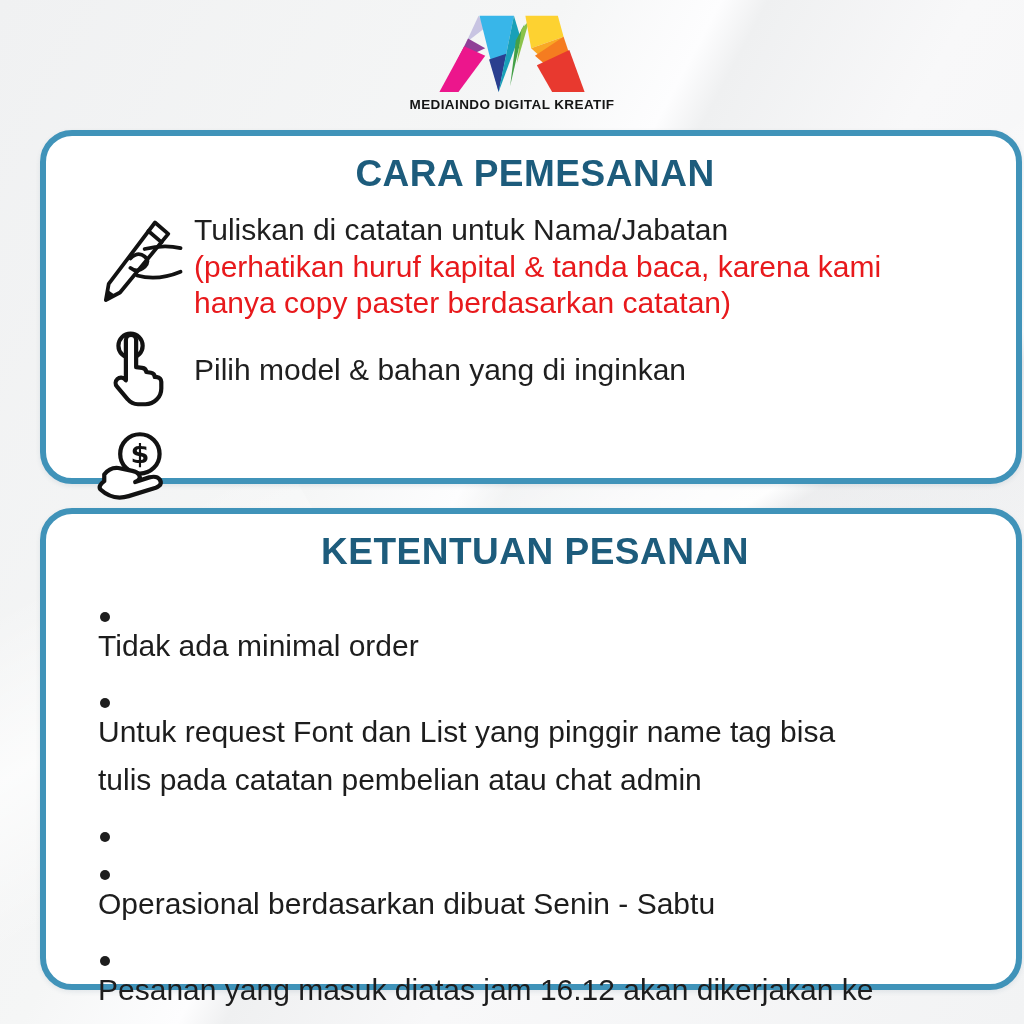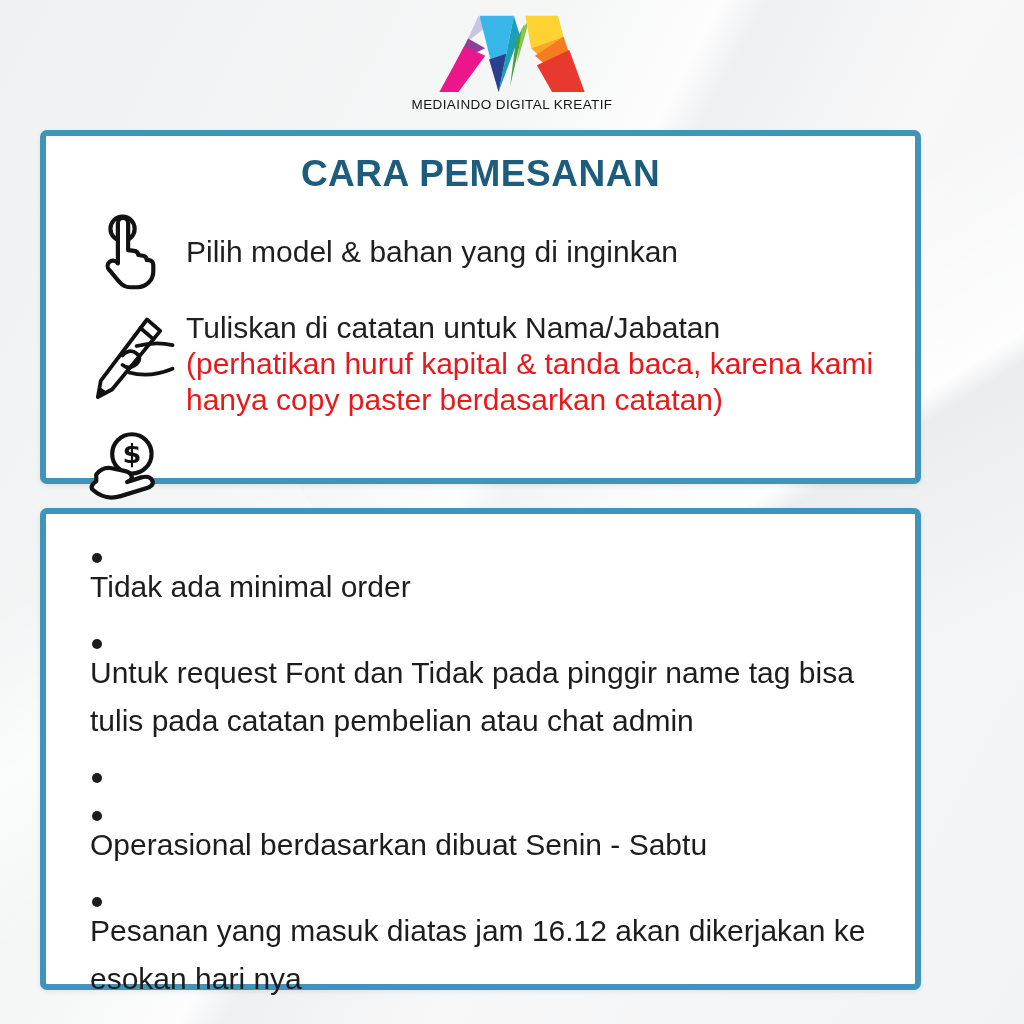--- a/index.html
+++ b/index.html
@@ -9,26 +9,27 @@
     background: linear-gradient(118deg,#f0f1f2 0%,#f5f6f6 36%,#fdfdfe 46%,#eff0f1 49%,#f8f8f9 62%,#f2f3f4 100%);
   }
   .streak { position:absolute; pointer-events:none; }
   .streak.s1 { width:900px; height:420px; right:-260px; top:260px; transform:rotate(-32deg);
     background:linear-gradient(180deg, rgba(255,255,255,0) 0%, rgba(255,255,255,.85) 46%, rgba(190,193,197,.18) 52%, rgba(255,255,255,0) 100%); }
   .streak.s2 { width:700px; height:300px; left:-300px; bottom:120px; transform:rotate(-30deg);
     background:linear-gradient(180deg, rgba(255,255,255,0) 0%, rgba(255,255,255,.7) 50%, rgba(255,255,255,0) 100%); }
 
   .brand { position:absolute; top:8px; left:0; width:100%; text-align:center; }
   .brand svg { display:block; margin:0 auto; }
-  .brand-name { margin-top:3px; font-size:13.5px; font-weight:400; letter-spacing:.4px; color:#151515; }
+  .brand-name { margin-top:3px; font-size:13.5px; font-weight:700; letter-spacing:.4px; color:#151515; }
 
   .card {
-    position:absolute; left:40px; width:881px; box-sizing:border-box;
-    background:#ffffff; border:6px solid #4093b9; border-radius:7px;
+    position:absolute; left:40px; width:982px; box-sizing:border-box;
+    background:#ffffff; border:6px solid #4093b9; border-radius:32px;
     box-shadow:0 2px 5px rgba(40,80,110,.10);
+    padding-left:8px;
   }
   .card.steps-card { top:130px; height:354px; }
   .card.terms-card { top:508px; height:482px; }
 
   h2.card-title {
     margin:17px 0 4px; text-align:center;
     font-size:37px; font-weight:800; letter-spacing:.5px; color:#1d5c7c;
   }
 
   .steps { padding:4px 26px 0 28px; }
@@ -68,69 +69,70 @@
       <polygon points="104,50 134,30 142,54 118,62" fill="#f57c20"></polygon>
       <polygon points="106,60 140,44 156,88 122,88" fill="#e8392f"></polygon>
     </svg>
     <div class="brand-name">MEDIAINDO DIGITAL KREATIF</div>
   </header>
 
   <section class="card steps-card">
     <h2 class="card-title">CARA PEMESANAN</h2>
     <div class="steps">
 
-      <div class="step step-1">
-        <span class="ic">
-          <svg width="66" height="82" viewBox="0 0 70 88">
-            <circle class="ink" cx="27" cy="19" r="13" stroke-width="4.5"></circle>
-            <path d="M22 13 a5.5 5.5 0 0 1 11 0 V42 l6.5 .8 a5 5 0 0 1 4.4 4.4 l5 .8 a5 5 0 0 1 4.1 4.6 l2.5 .2 a5 5 0 0 1 4.5 5 v7 a17 17 0 0 1 -17 17 h-8 a14 14 0 0 1 -11 -5.3 L12.5 63 a5.8 5.8 0 0 1 8.6 -7.8 l.9 1 z" fill="#ffffff" stroke="#121212" stroke-width="4.5" stroke-linejoin="round" stroke-linecap="round"></path>
-          </svg>
-        </span>
-        <p class="txt">Pilih model &amp; bahan yang di inginkan</p>
-      </div>
-
       <div class="step step-2">
         <span class="ic">
           <svg width="104" height="104" viewBox="0 0 110 104">
             <path d="M73 6 L87 18 L36 80 L21 88 L24 71 Z" fill="#ffffff" stroke="#121212" stroke-width="4" stroke-linejoin="round"></path>
             <path class="ink" d="M66 15 L80 27" stroke-width="4"></path>
             <path d="M24 78 L21 88 L31 83 Z" fill="#121212"></path>
             <path class="ink" d="M62 34 Q82 29 100 33" stroke-width="4"></path>
             <path class="ink" d="M47 44 q8 -8 15 -2 q6 5 0 11 q-8 7 -15 1" stroke-width="4"></path>
             <path class="ink" d="M54 62 q22 6 46 -4" stroke-width="4"></path>
           </svg>
         </span>
         <div>
           <p class="txt" style="margin:0">Tuliskan di catatan untuk Nama/Jabatan</p>
           <p class="note" style="margin:0">(perhatikan huruf kapital &amp; tanda baca, karena kami hanya copy paster berdasarkan catatan)</p>
         </div>
       </div>
 
+      <div class="step step-1">
+        <span class="ic">
+          <svg width="66" height="82" viewBox="0 0 70 88">
+            <circle class="ink" cx="27" cy="19" r="13" stroke-width="4.5"></circle>
+            <path d="M22 13 a5.5 5.5 0 0 1 11 0 V42 l6.5 .8 a5 5 0 0 1 4.4 4.4 l5 .8 a5 5 0 0 1 4.1 4.6 l2.5 .2 a5 5 0 0 1 4.5 5 v7 a17 17 0 0 1 -17 17 h-8 a14 14 0 0 1 -11 -5.3 L12.5 63 a5.8 5.8 0 0 1 8.6 -7.8 l.9 1 z" fill="#ffffff" stroke="#121212" stroke-width="4.5" stroke-linejoin="round" stroke-linecap="round"></path>
+          </svg>
+        </span>
+        <p class="txt">Pilih model &amp; bahan yang di inginkan</p>
+      </div>
+
       <div class="step step-3">
         <span class="ic">
           <svg width="90" height="80" viewBox="0 0 96 84">
             <circle class="ink" cx="50" cy="27" r="21" stroke-width="4.5"></circle>
             <text x="50" y="37" text-anchor="middle" font-family="DejaVu Sans, sans-serif" font-size="29" font-weight="bold" fill="#121212">$</text>
             <path d="M12 56 q-7 5 -4 9 q13 12 30 7 l29 -9 q8 -3 4 -9 q-3 -4 -11 -2 l-15 5 q7 -3 4 -8 q-2 -3 -7 -4 l-15 -3 q-9 -1 -15 7 z" fill="#ffffff" stroke="#121212" stroke-width="4.5" stroke-linejoin="round"></path>
           </svg>
         </span>
       </div>
 
     </div>
   </section>
 
   <section class="card terms-card">
+    <h2 class="card-title">KETENTUAN PESANAN</h2>
     <ul class="terms">
       <li>
         <span class="dot"></span>
         <span class="li-text">Tidak ada minimal order</span>
       </li>
       <li>
         <span class="dot"></span>
-        <span class="li-text">Untuk request Font dan Tidak pada pinggir name tag bisa tulis pada catatan pembelian atau chat admin</span>
+        <span class="li-text">Untuk request Font dan List yang pinggir name tag bisa tulis pada catatan pembelian atau chat admin</span>
       </li>
       <li>
         <span class="dot"></span>
       </li>
       <li>
         <span class="dot"></span>
         <span class="li-text">Operasional berdasarkan dibuat Senin - Sabtu</span>
       </li>
       <li>
         <span class="dot"></span>

